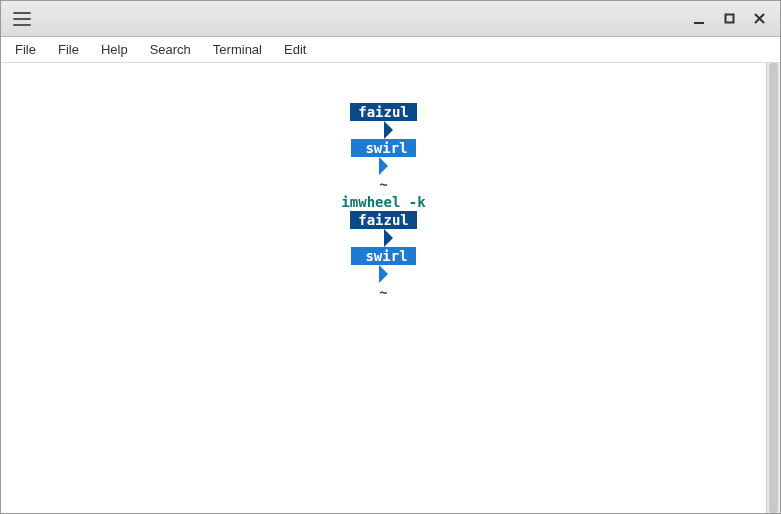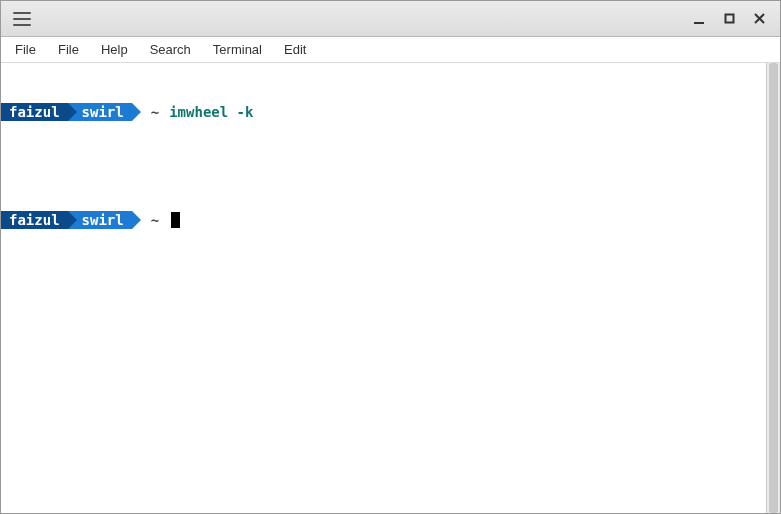--- a/index.html
+++ b/index.html
@@ -99,21 +99,21 @@
     }
     .scrollbar-thumb {
       position: absolute;
       top: 0;
       left: 2px;
       right: 2px;
       height: 100%;
       background: #c9c9c9;
       border-radius: 3px;
     }
-    .prompt-line { display: flex; align-items: center; height: 18px; }
+    .prompt-line { display: flex; align-items: center; height: 18px; flex-direction: column; }
     .seg {
       display: inline-flex;
       align-items: center;
       height: 18px;
       padding: 0 8px 0 8px;
       font-weight: bold;
       color: #fff;
       position: relative;
     }
     .seg-a { background: #0a4a8a; }

